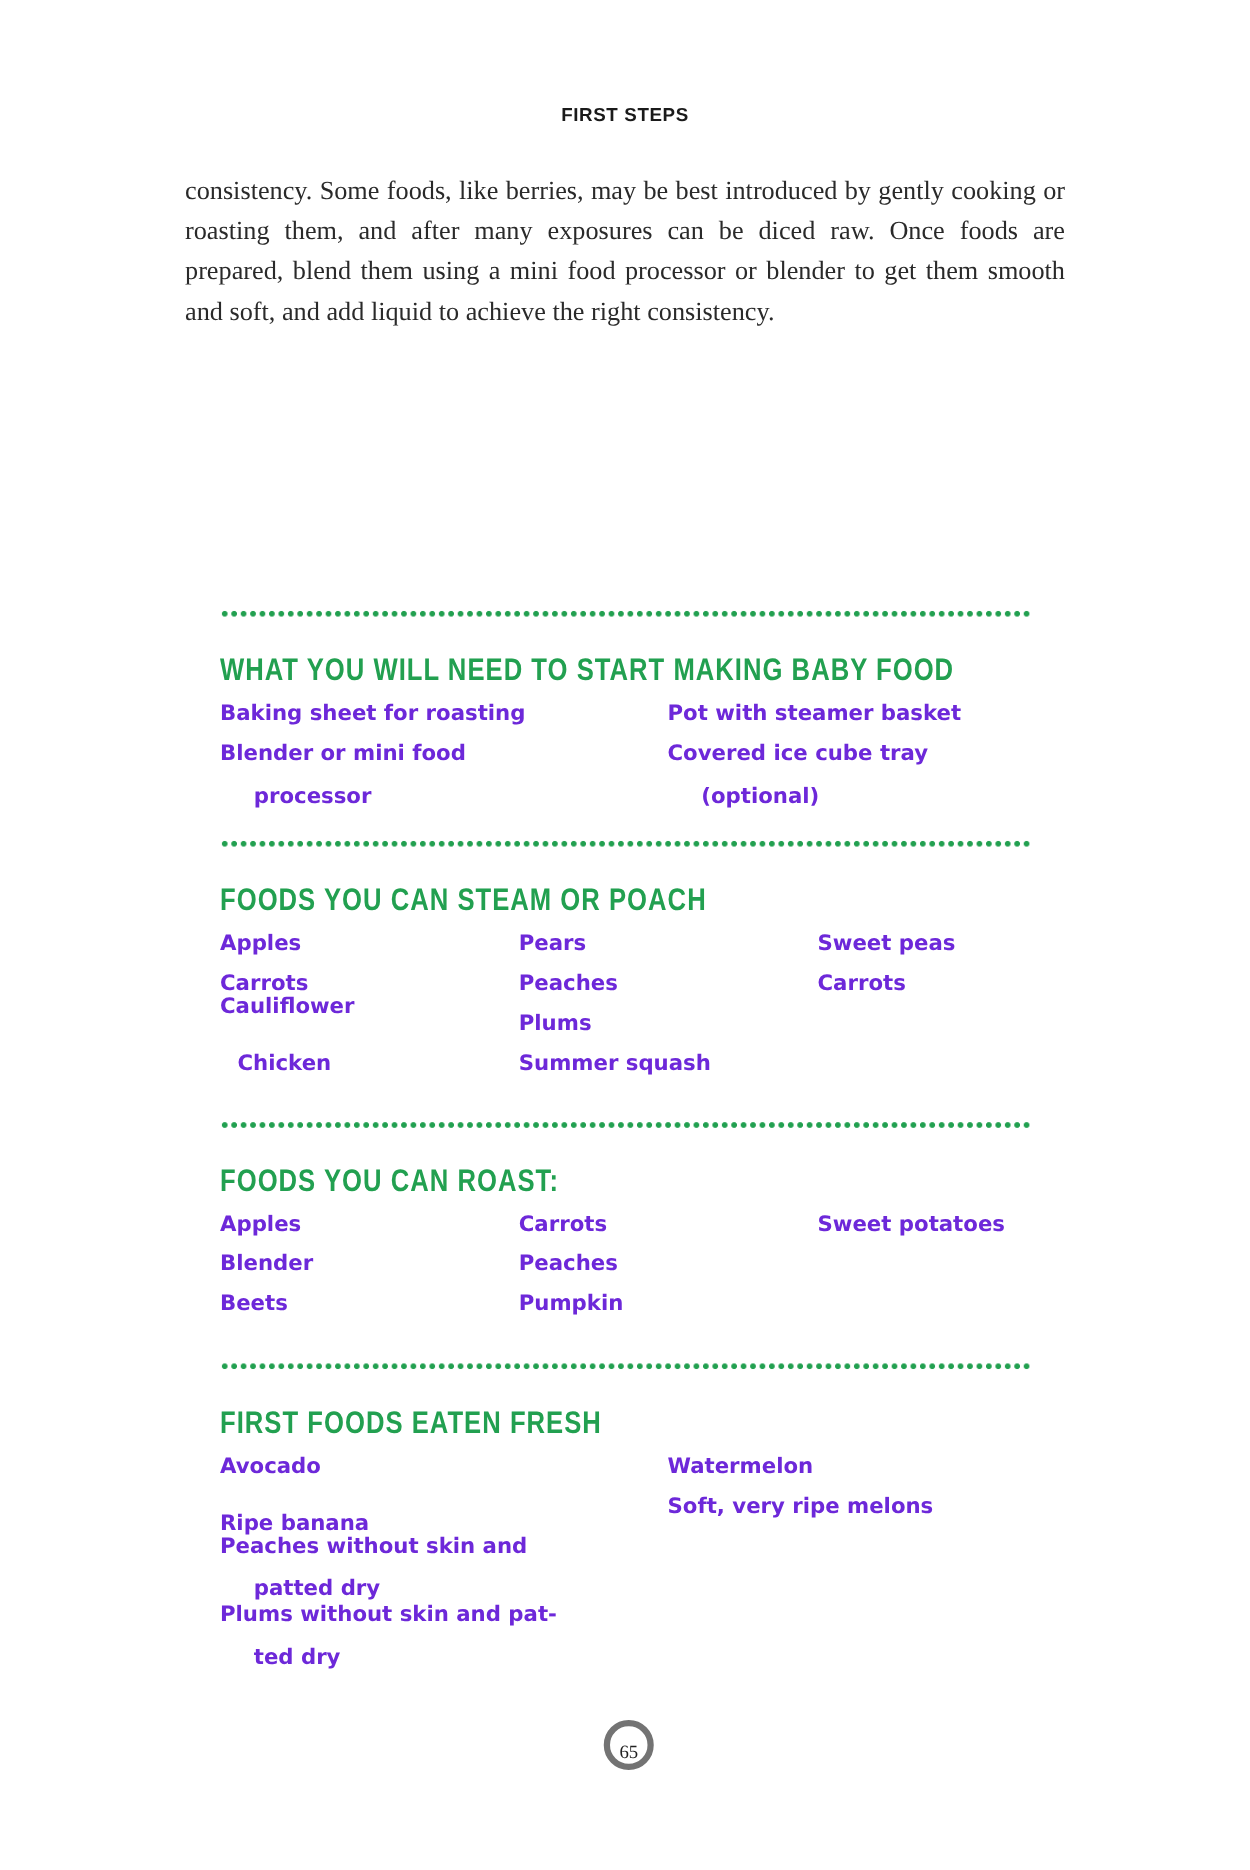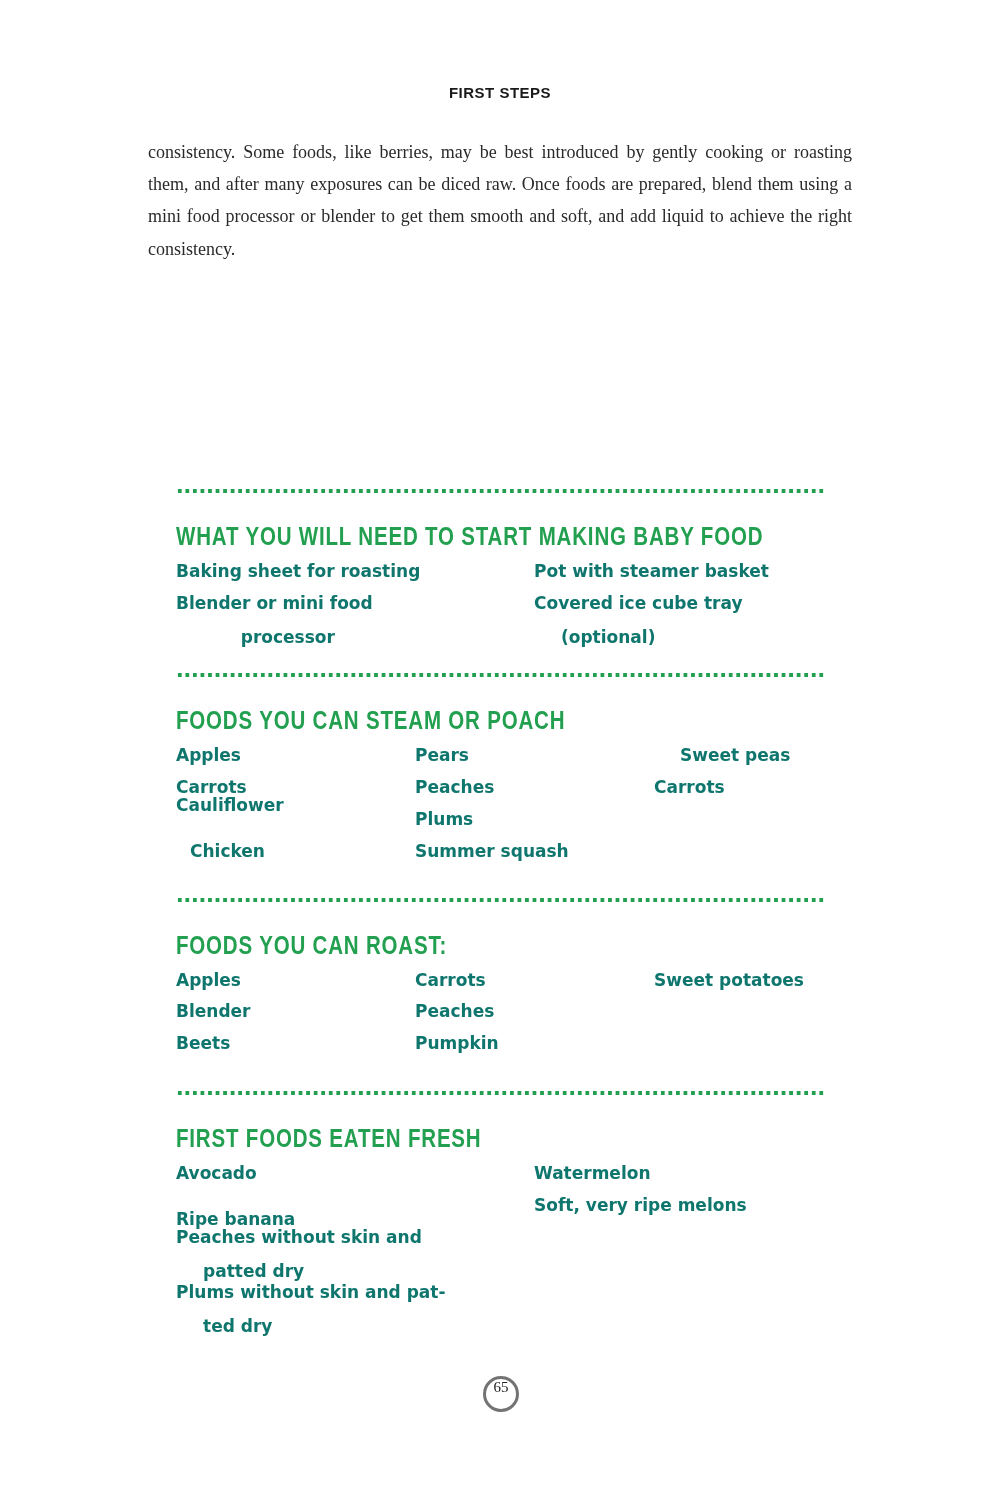--- a/index.html
+++ b/index.html
@@ -4,79 +4,79 @@
   <style>
     html, body { margin: 0; padding: 0; background: #ffffff; }
     body { width: 1000px; height: 1496px; position: relative; overflow: hidden; }
     .running-head {
       position: absolute; top: 84px; left: 0; width: 1000px; text-align: center;
       font-family: "Liberation Sans", sans-serif; font-weight: bold; font-size: 15px;
       letter-spacing: 0.5px; color: #1a1a1a;
     }
     .body-text {
       position: absolute; top: 136px; left: 148px; width: 704px;
-      font-family: "Liberation Serif", serif; font-size: 18px; line-height: 32.2px;
+      font-family: "Liberation Serif", serif; font-size: 21px; line-height: 32.2px;
       color: #2a2a2a; text-align: justify;
     }
     .body-text p { margin: 0; text-align-last: left; }
     .body-text p.indent { text-indent: 28px; }
     .sidebar { position: absolute; left: 176px; width: 650px; }
     .dots {
       position: absolute; left: 0; width: 650px; height: 6px;
       background-image: radial-gradient(circle, #22a050 2.1px, transparent 2.4px);
       background-size: 7.55px 6px; background-repeat: repeat-x;
     }
     .sec-title {
       position: absolute; left: 0; white-space: nowrap;
       font-family: "Liberation Sans Narrow", "Liberation Sans", sans-serif;
       font-weight: bold; font-size: 25px; color: #22a050; letter-spacing: 1px;
       transform: scaleX(0.82); transform-origin: left center;
     }
     .item {
       position: absolute; font-family: "DejaVu Sans", sans-serif; font-weight: bold;
-      font-size: 17px; line-height: 24px; color: #0f766e; white-space: nowrap;
+      font-size: 17px; line-height: 24px; color: #6d28d9; white-space: nowrap;
     }
     .item .cont { display: block; padding-left: 27px; margin-top: 10px; }
     .page-num {
       position: absolute; left: 483px; top: 1376px; width: 30px; height: 30px;
-      border: 3px solid #737373; border-radius: 50%;
+      border: 5px solid #737373; border-radius: 50%;
       font-family: "Liberation Serif", serif; font-size: 15px; color: #222;
-      display: flex; align-items: flex-start; justify-content: center;
+      display: flex; align-items: flex-end; justify-content: center;
     }
   </style>
 </head>
 <body>
 
 <div class="running-head">FIRST STEPS</div>
 
 <div class="body-text">
   <p>consistency. Some foods, like berries, may be best introduced by gently cooking or roasting them, and after many exposures can be diced raw. Once foods are prepared, blend them using a mini food processor or blender to get them smooth and soft, and add liquid to achieve the right consistency.</p>
 </div>
 
 <div class="sidebar" style="top:488px;">
   <div class="dots" style="top:0;"></div>
   <div class="sec-title" style="top:34px;">WHAT YOU WILL NEED TO START MAKING BABY FOOD</div>
   <div class="item" style="top:71px;left:0;"><span>Baking sheet for roasting</span></div>
-  <div class="item" style="top:103px;left:0;text-align:center;"><span>Blender or mini food</span><span class="cont">processor</span></div>
+  <div class="item" style="top:103px;left:0;"><span>Blender or mini food</span><span class="cont">processor</span></div>
   <div class="item" style="top:71px;left:358px;"><span>Pot with steamer basket</span></div>
   <div class="item" style="top:103px;left:358px;"><span>Covered ice cube tray</span><span class="cont">(optional)</span></div>
 </div>
 
 <div class="sidebar" style="top:672px;">
   <div class="dots" style="top:0;"></div>
   <div class="sec-title" style="top:34px;">FOODS YOU CAN STEAM OR POACH</div>
   <div class="item" style="top:71px;left:0;">Apples</div>
   <div class="item" style="top:103px;left:0;">Carrots</div>
   <div class="item" style="top:121px;left:0;">Cauliflower</div>
   <div class="item" style="top:167px;left:0;margin-left:14px;">Chicken</div>
   <div class="item" style="top:71px;left:239px;">Pears</div>
   <div class="item" style="top:103px;left:239px;">Peaches</div>
   <div class="item" style="top:135px;left:239px;">Plums</div>
   <div class="item" style="top:167px;left:239px;">Summer squash</div>
-  <div class="item" style="top:71px;left:504px;text-align:right;">Sweet peas</div>
+  <div class="item" style="top:71px;left:478px;text-align:right;">Sweet peas</div>
   <div class="item" style="top:103px;left:478px;">Carrots</div>
 </div>
 
 <div class="sidebar" style="top:897px;">
   <div class="dots" style="top:0;"></div>
   <div class="sec-title" style="top:34px;">FOODS YOU CAN ROAST:</div>
   <div class="item" style="top:71px;left:0;">Apples</div>
   <div class="item" style="top:102px;left:0;">Blender</div>
   <div class="item" style="top:134px;left:0;">Beets</div>
   <div class="item" style="top:71px;left:239px;">Carrots</div>

